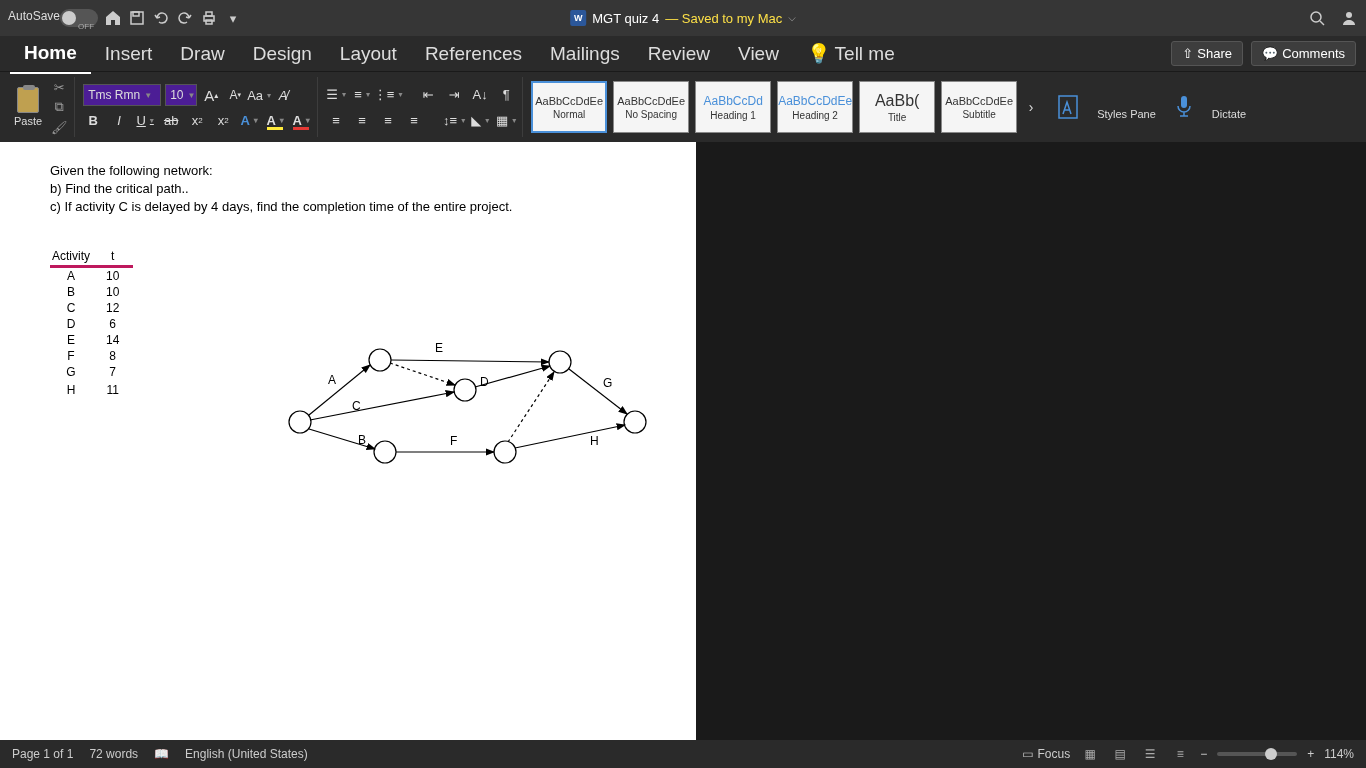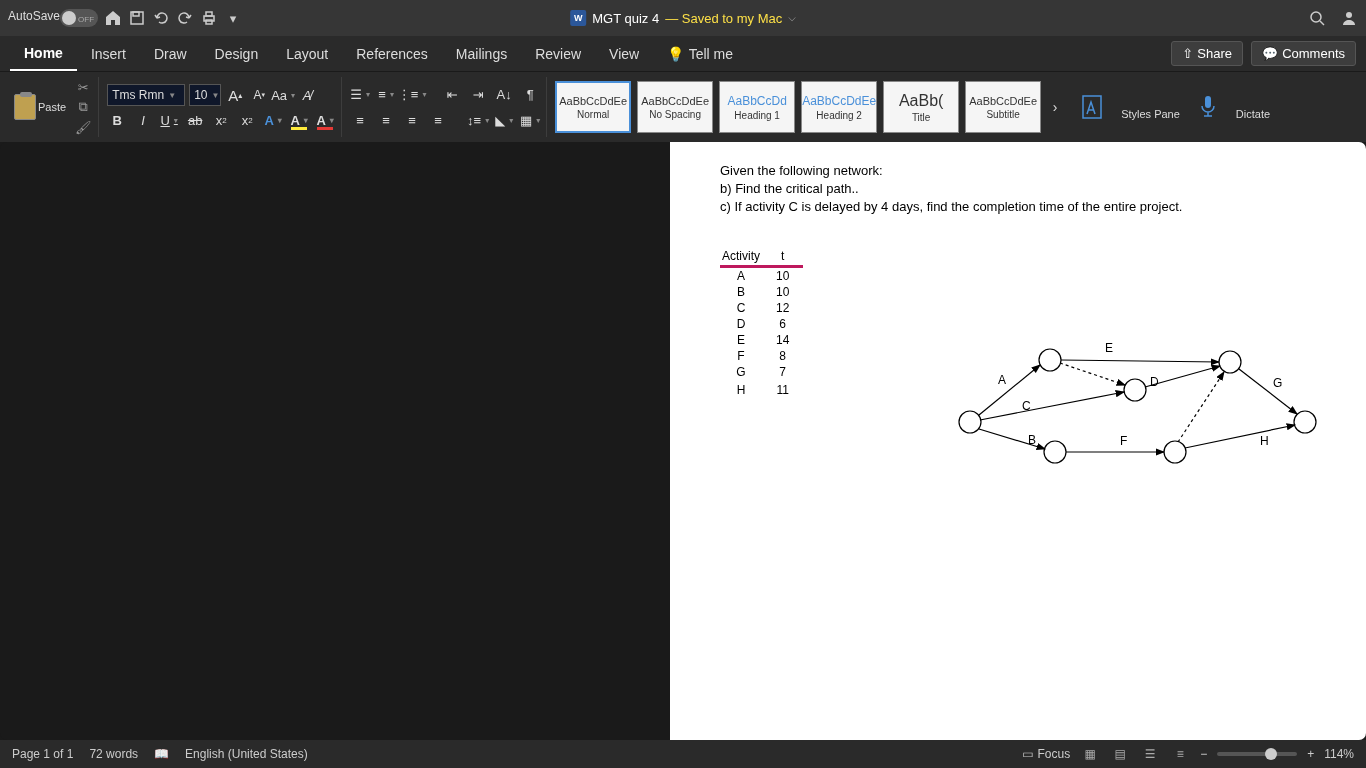--- a/index.html
+++ b/index.html
@@ -4,47 +4,47 @@
 <style>
 * { margin:0; padding:0; box-sizing:border-box; font-family:-apple-system,BlinkMacSystemFont,"Segoe UI",sans-serif; }
 body { background:#1a1a1a; width:1366px; height:768px; overflow:hidden; position:relative; color:#fff; font-size:13px; }
 
 
 .titlebar { height:36px; background:#363636; display:flex; align-items:center; padding:0 8px; gap:6px; }
 .autosave-group { display:flex; gap:0; }
 .autosave-label { font-size:12px; color:#ddd; }
 .toggle { width:38px; height:18px; background:#555; border-radius:9px; position:relative; cursor:pointer; }
 .toggle::before { content:''; position:absolute; left:2px; top:2px; width:14px; height:14px; background:#ccc; border-radius:50%; }
-.toggle .off-text { position:absolute; right:4px; top:6px; font-size:8px; color:#aaa; }
+.toggle .off-text { position:absolute; right:4px; top:13px; font-size:8px; color:#aaa; }
 .tb-icon { width:18px; height:18px; display:flex; align-items:center; justify-content:center; color:#ccc; cursor:pointer; }
 .title-center { position:absolute; left:50%; transform:translateX(-50%); display:flex; align-items:center; gap:6px; font-size:13px; }
 .doc-icon { width:16px; height:16px; background:#2b579a; border-radius:2px; display:flex; align-items:center; justify-content:center; font-size:9px; font-weight:bold; }
 .title-saved { color:#fde047; }
 .title-right { margin-left:auto; display:flex; gap:14px; align-items:center; }
 
 
 .tabs { height:36px; background:#2a2a2a; display:flex; align-items:center; padding:0 10px; gap:0; border-bottom:1px solid #1a1a1a; }
-.tab { padding:8px 14px; font-size:14px; color:#ddd; cursor:pointer; }
+.tab { padding:8px 14px; font-size:19px; color:#ddd; cursor:pointer; }
 .tab.active { color:#fff; border-bottom:2px solid #fff; font-weight:600; }
 .tabs-right { margin-left:auto; display:flex; gap:8px; }
 .share-btn,.comments-btn { background:#3d3d3d; border:1px solid #555; padding:4px 10px; border-radius:3px; display:flex; align-items:center; gap:4px; font-size:13px; cursor:pointer; }
 
 
 .ribbon { height:70px; background:#2a2a2a; display:flex; align-items:center; padding:0 8px; gap:2px; }
 .rgroup { display:flex; flex-direction:column; align-items:center; padding:0 6px; border-right:1px solid #3d3d3d; height:60px; justify-content:center; }
 .rgroup.h { flex-direction:row; gap:4px; }
-.paste-big { display:flex; flex-direction:row; align-items:center; gap:2px; cursor:pointer; }
+.paste-big { display:flex; flex-direction:column; align-items:center; gap:2px; cursor:pointer; }
 .paste-icon { width:22px; height:26px; background:#bfa050; border:1px solid #888; border-radius:2px; position:relative; }
 .paste-icon::before{content:'';position:absolute;top:-3px;left:5px;width:12px;height:5px;background:#888;border-radius:2px;}
 .paste-label { font-size:11px; color:#ddd; }
 .clip-side { display:flex; flex-direction:column; gap:4px; margin-left:4px;}
 .small-ic { width:18px; height:16px; color:#999; cursor:pointer; display:flex; align-items:center; justify-content:center;}
 .font-row1 { display:flex; gap:4px; align-items:center; margin-bottom:4px;}
 .font-row2 { display:flex; gap:6px; align-items:center;}
-.font-sel { background:#0f172a; border:1px solid #555; color:#ddd; font-size:12px; height:22px; padding:0 4px; display:flex; align-items:center; }
+.font-sel { background:#4c1d95; border:1px solid #555; color:#ddd; font-size:12px; height:22px; padding:0 4px; display:flex; align-items:center; }
 .font-name { width:78px; }
 .font-size { width:32px; }
 .drop-ar{font-size:8px;margin-left:4px;color:#888;}
 .fmt-ic { width:20px; height:20px; color:#ddd; display:flex; align-items:center; justify-content:center; cursor:pointer; font-size:13px;}
 .fmt-ic.b{font-weight:bold;}
 .fmt-ic.i{font-style:italic;}
 .fmt-ic.u{text-decoration:underline;}
 .fmt-ic.s{text-decoration:line-through;}
 .colored-A { position:relative; font-weight:bold;}
 .colored-A .bar { position:absolute; bottom:0; left:2px; right:2px; height:3px; }
@@ -54,21 +54,21 @@
 .style-box { width:76px; height:52px; background:#f5f5f5; color:#333; border:1px solid #888; display:flex; flex-direction:column; align-items:center; justify-content:center; cursor:pointer; font-size:10px;}
 .style-box.sel { border:2px solid #4a90d9; }
 .style-preview { font-size:11px; margin-bottom:2px;}
 .style-preview.h1 { color:#4a90d9; font-size:12px;}
 .style-preview.title { font-size:16px; }
 .style-name { font-size:10px; color:#333; }
 .big-action { display:flex; flex-direction:row; align-items:flex-end; gap:18px; cursor:pointer; padding:0 8px;}
 .big-action .lbl { font-size:11px; color:#ddd;}
 
 
-.doc-area { position:absolute; top:142px; bottom:28px; left:0; right:0; background:#1a1a1a; overflow:auto; display:flex; justify-content:flex-end;border-radius:7px; }
+.doc-area { position:absolute; top:142px; bottom:28px; left:0; right:0; background:#1a1a1a; overflow:auto; display:flex; justify-content:flex-start; }
 .page { width:696px; min-height:900px; background:#fff; margin-top:0; padding:20px 50px; color:#000; font-family:"Times New Roman",serif; font-size:13px; position:relative; }
 .body-text { line-height:1.4; }
 .body-text p { margin:0; }
 .act-table { margin-top:30px; border-collapse:collapse; font-size:12px; }
 .act-table th { border-bottom:3px solid #be185d; padding:2px 14px 2px 2px; text-align:center; font-weight:normal;}
 .act-table td { padding:1px 14px 1px 2px; text-align:center; }
 .network-svg { position:absolute; top:190px; left:280px; }
 
 
 .statusbar { position:absolute; bottom:0; left:0; right:0; height:28px; background:#2a2a2a; display:flex; align-items:center; padding:0 12px; gap:16px; font-size:12px; color:#ccc; }

